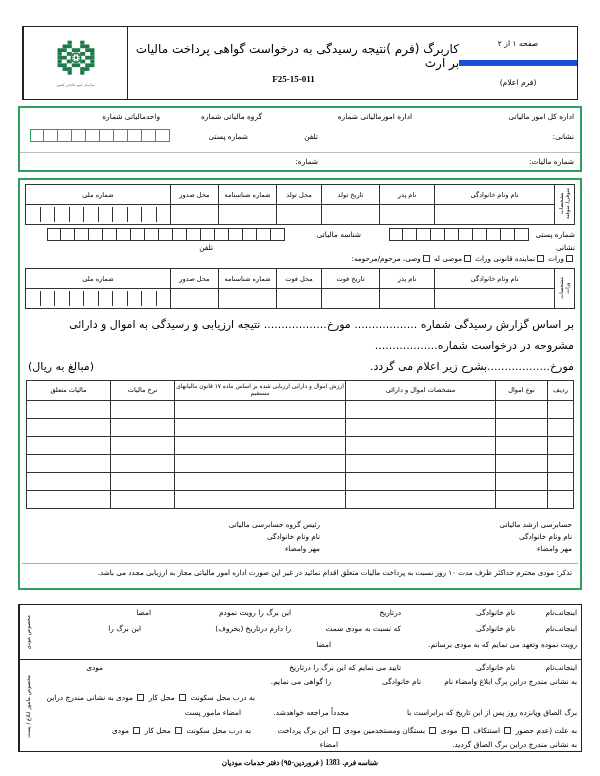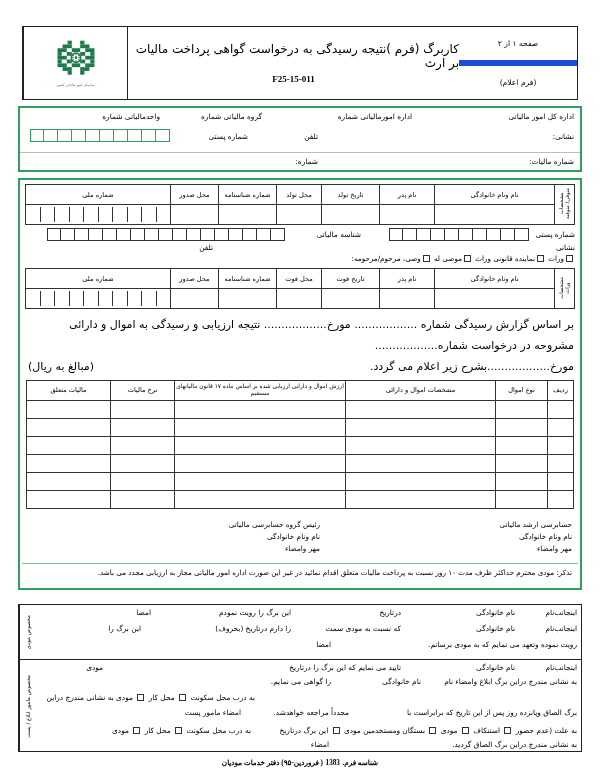--- a/index.html
+++ b/index.html
@@ -478,32 +478,32 @@
 
         <span class="lbl" style="right:4px;top:66px;">
           <span>به علت (عدم حضور</span>
           <span class="chk"></span>
           <span>استنکاف</span>
           <span class="chk"></span>
           <span>مودی</span>
           <span class="chk"></span>
           <span>بستگان ومستخدمین مودی</span>
           <span class="chk"></span>
-          <span>این برگ درتاریخ</span>
+          <span>این برگ پرداخت</span>
         </span>
         <span class="lbl" style="right:330px;top:66px;margin-left:12px;">
           <span>به درب محل سکونت</span>
           <span class="chk"></span>
           <span>محل کار</span>
           <span class="chk"></span>
           <span>مودی</span>
         </span>
 
         <span class="lbl" style="right:4px;top:80px;">به نشانی مندرج دراین برگ الصاق گردید.</span>
-        <span class="lbl" style="right:252px;top:80px;">امضاء</span>
+        <span class="lbl" style="right:243px;top:80px;">امضاء</span>
       </div>
     </div>
   </div>
 
   <div class="foot">
     <span>شناسه فرم.</span>
     <span>1383</span>
     <span>( فروردین-۹۵) دفتر خدمات مودیان</span>
   </div>
 

